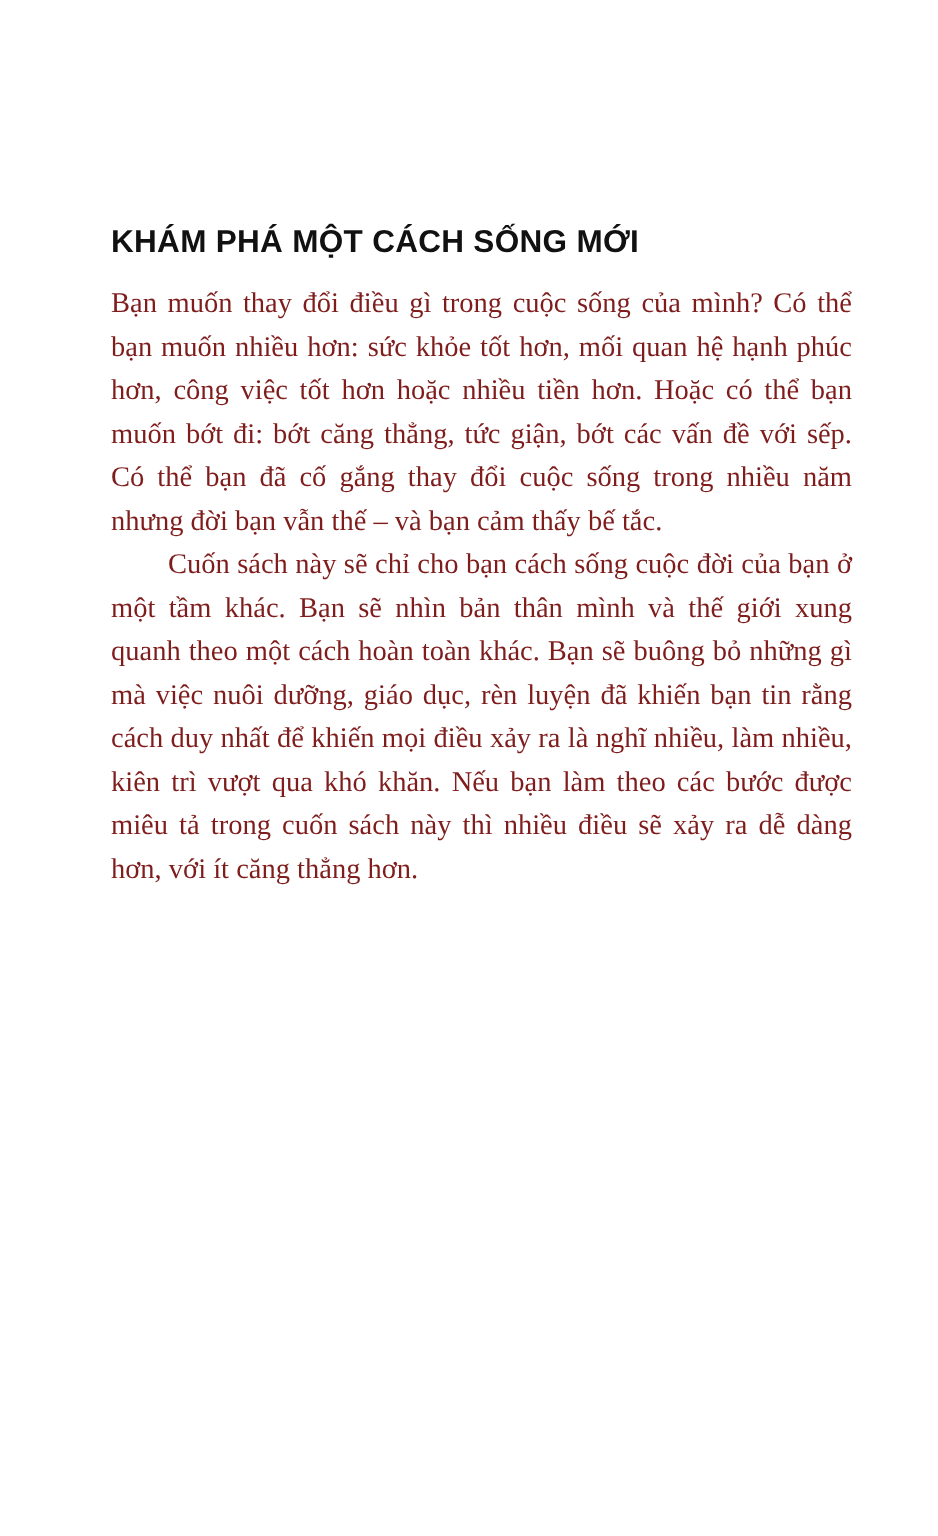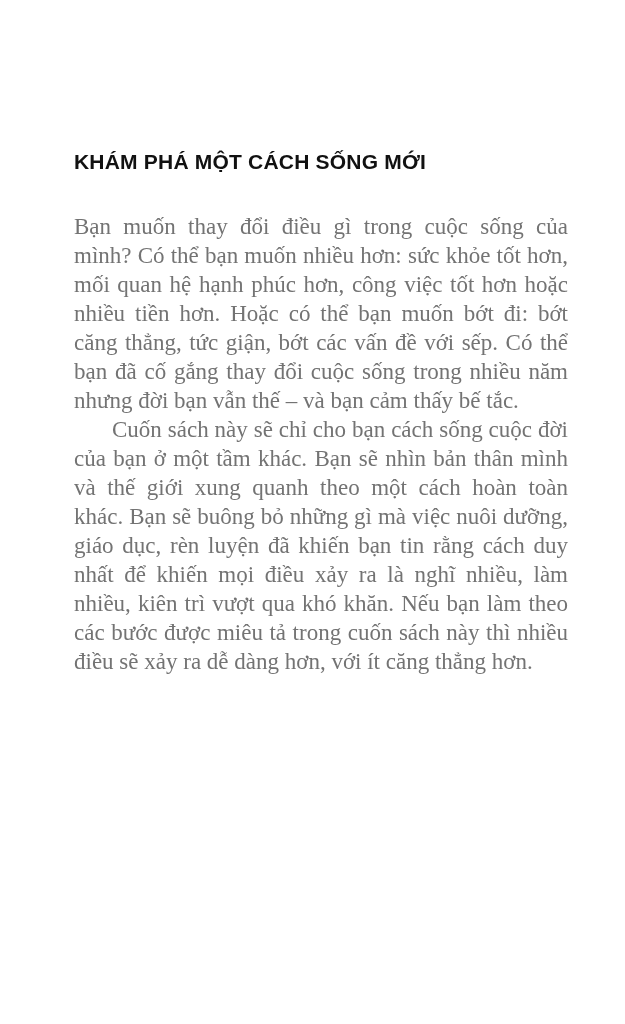--- a/index.html
+++ b/index.html
@@ -18,27 +18,27 @@
       background: #ffffff;
       padding: 150px 57px 0 74px;
     }
     .chapter-heading {
       font-family: "Liberation Sans", sans-serif;
       font-weight: 700;
       font-size: 21px;
       line-height: 24px;
       letter-spacing: 0.2px;
       color: #111111;
-      margin-bottom: 38px;
+      margin-bottom: 14px;
     }
     .body-text p {
-      font-size: 23px;
+      font-size: 19px;
       line-height: 29px;
       text-align: justify;
-      color: #737373;
+      color: #7f1d1d;
     }
     .body-text p.indent {
       text-indent: 38px;
     }
     .page-number {
       position: absolute;
       left: 0;
       bottom: 100px;
       width: 100%;
       text-align: right;

